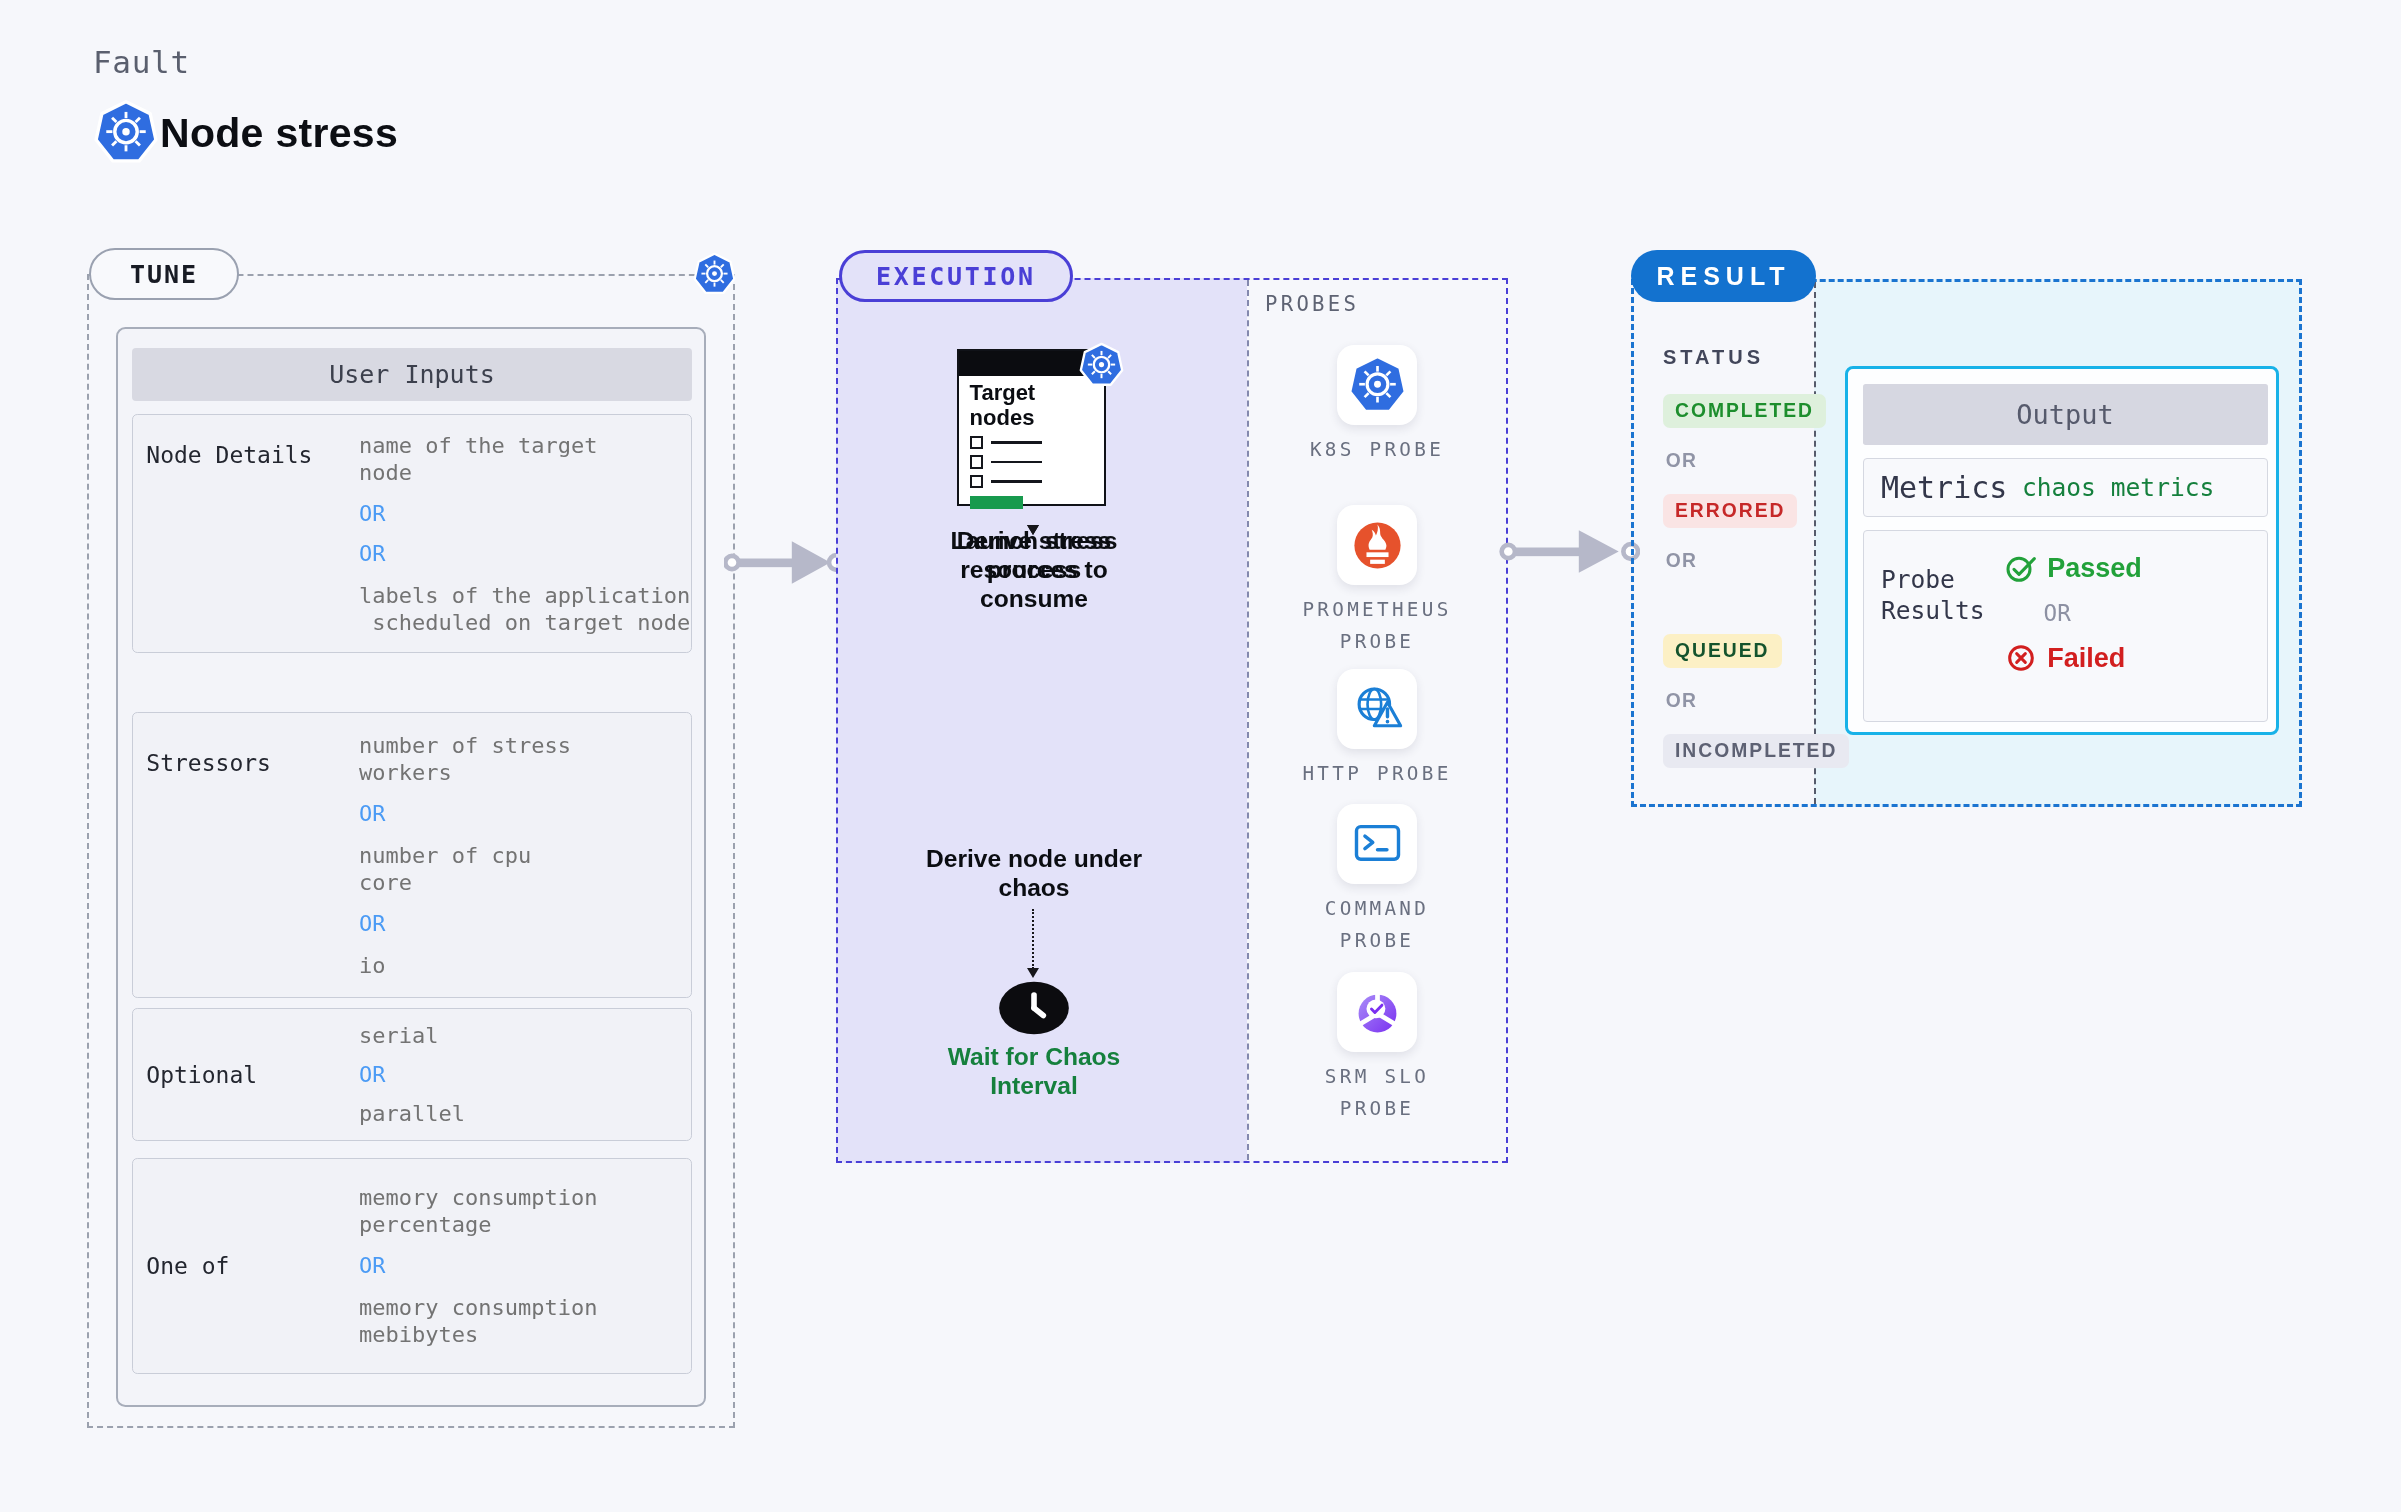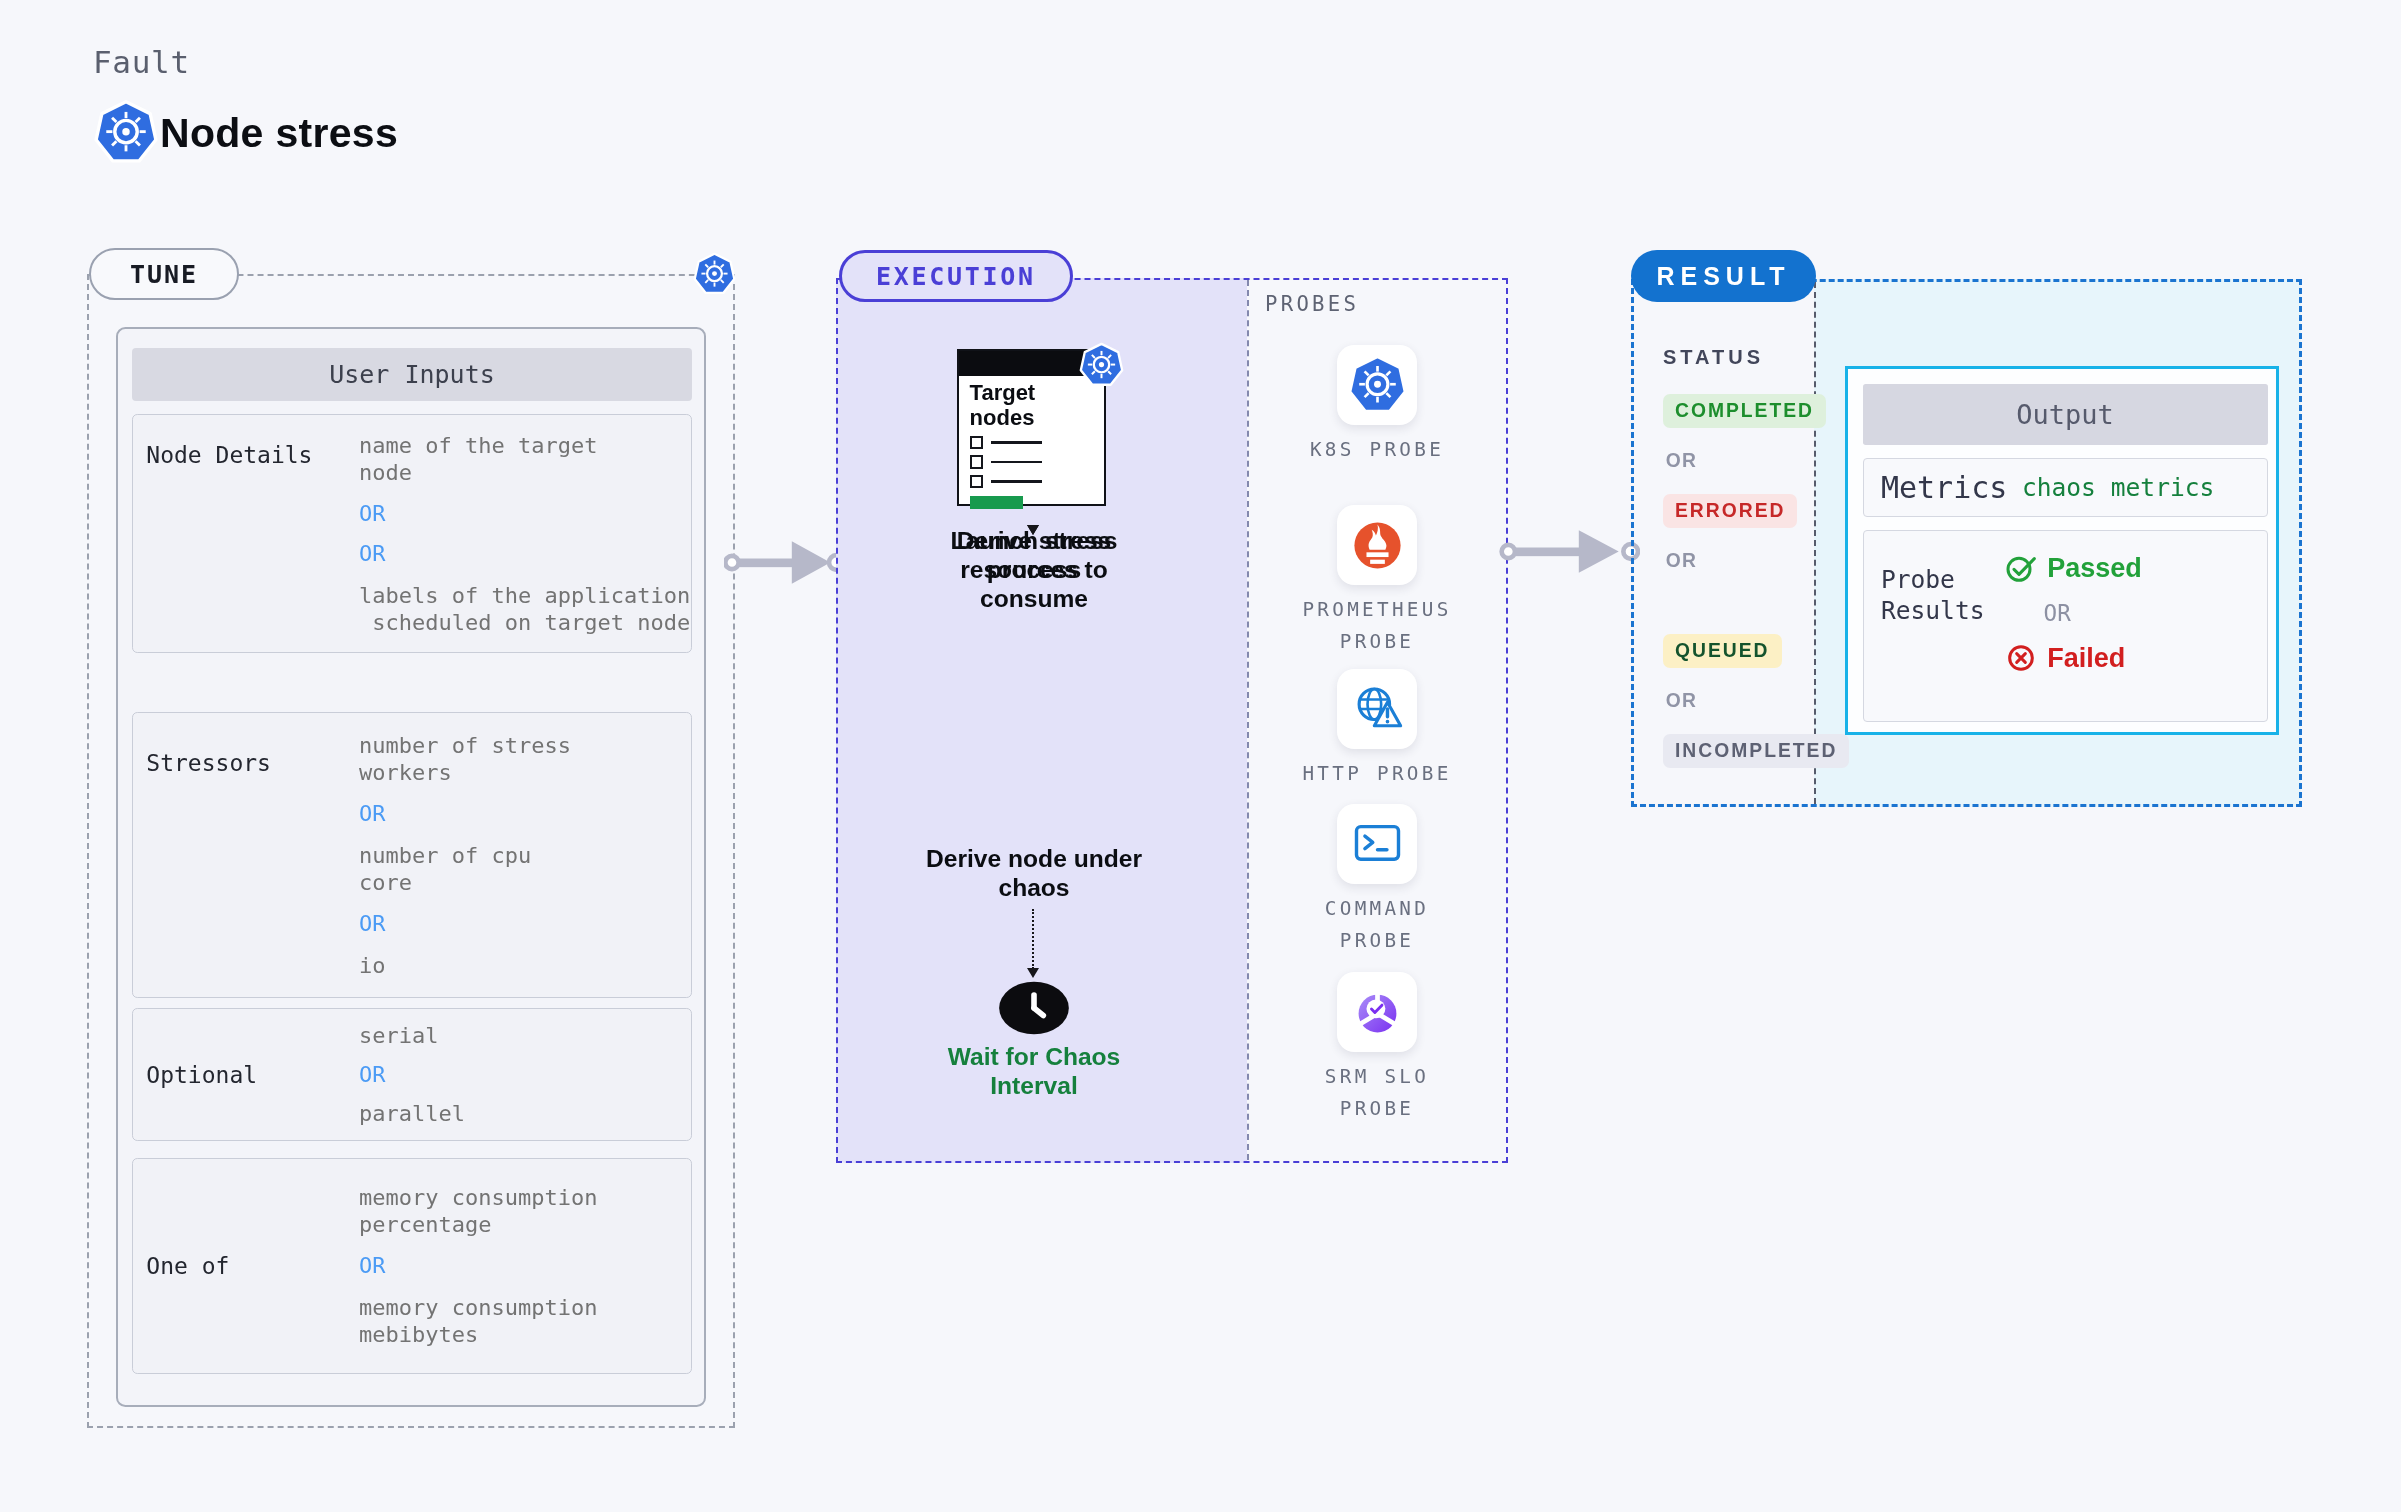--- a/index.html
+++ b/index.html
@@ -94,21 +94,21 @@
   .status-label{font-size:20px;font-weight:bold;color:#42465a;letter-spacing:4px;margin-bottom:25px;}
   #status-list{display:flex;flex-direction:column;align-items:flex-start;gap:22px;}
   .badge{font-size:19.3px;font-weight:bold;letter-spacing:2px;padding:6px 12px;border-radius:7px;}
   .badge.completed{background:#def0dc;color:#1d8e2d;}
   .badge.errored{background:#fae4e4;color:#c62828;}
   .badge.queued{background:#fcf0c5;color:#14532d;margin-top:40px;}
   .badge.incompleted{background:#e8e9f1;color:#5d6173;}
   .or-status{font-size:19.3px;font-weight:bold;color:#9094a6;letter-spacing:1.3px;padding-left:2.7px;}
 
   .output-box{left:1845px;top:366px;width:434px;height:369px;background:#fdfeff;border:3.3px solid #18b2e8;
-              border-radius:0;box-sizing:border-box;}
+              border-radius:8px;box-sizing:border-box;}
   .output-header{left:14.6px;top:14.6px;width:405px;height:61px;background:#d6d7e1;border-radius:2.7px;
                  display:flex;align-items:center;justify-content:center;font-size:27px;color:#565a6c;}
   .metrics-row{left:14.6px;top:89px;width:405px;height:59px;background:#f8f9fc;border:1.3px solid #d5d8e1;
                border-radius:4px;box-sizing:border-box;display:flex;align-items:center;}
   .metrics-label{font-size:30px;color:#33374a;padding-left:17.3px;width:141px;}
   .metrics-value{font-size:24.6px;color:#15803d;cursor:pointer;}
   .probe-results-row{left:14.6px;top:161px;width:405px;height:192px;background:#f8f9fc;border:1.3px solid #d5d8e1;
                      border-radius:4px;box-sizing:border-box;display:flex;}
   .pr-label{font-size:24.6px;line-height:31px;color:#33374a;padding:33px 0 0 17.3px;width:141px;white-space:pre-line;box-sizing:border-box;}
   .pr-values{padding-top:21px;display:flex;flex-direction:column;gap:16px;}

